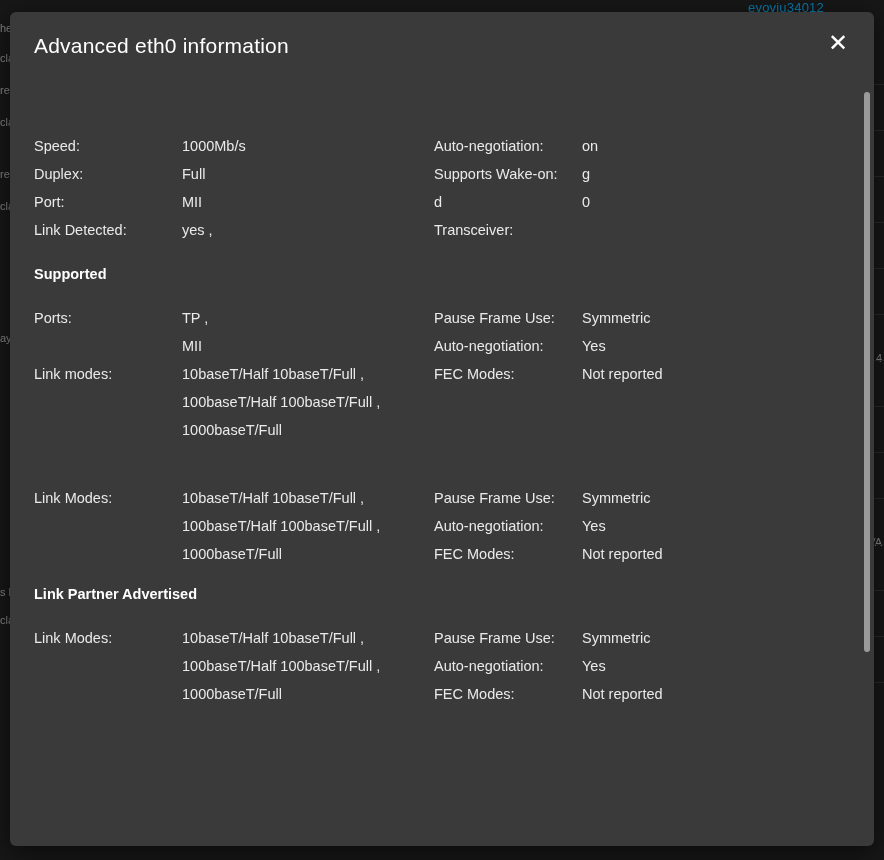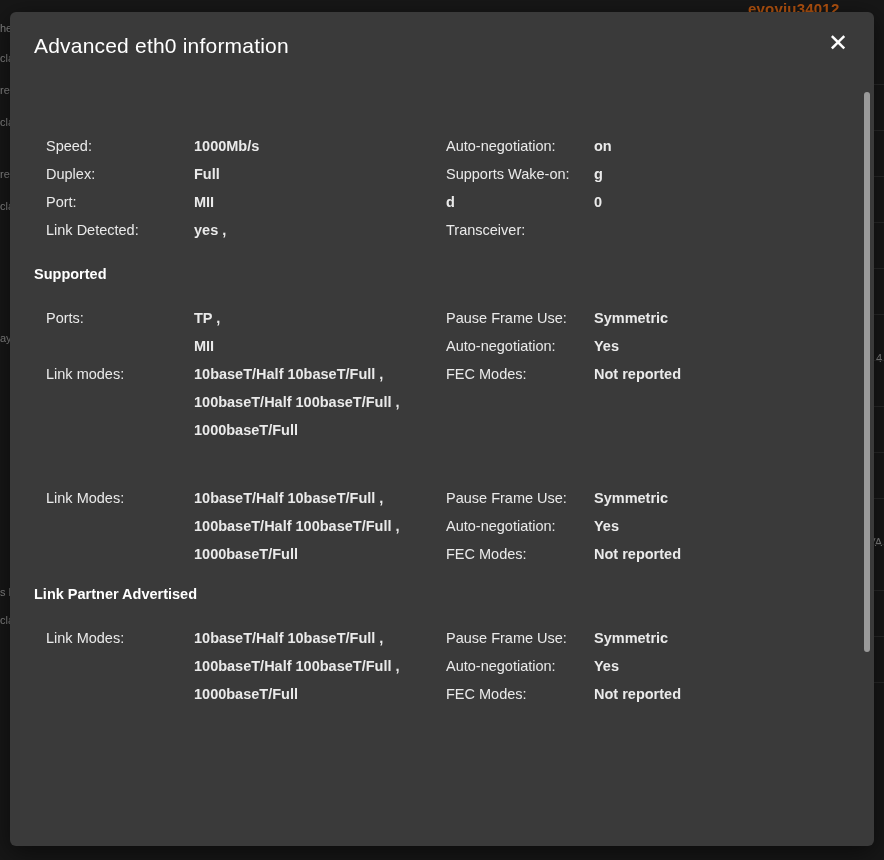--- a/index.html
+++ b/index.html
@@ -18,24 +18,23 @@
   
   .page-bg {
     position: absolute;
     inset: 0;
     background: #202020;
   }
   .bg-top-label {
     position: absolute;
     top: 0px;
     left: 748px;
-    font-size: 15px;
-    color: #f97316;
+    font-size: 13px;
+    color: #0ea5e9;
     letter-spacing: 0.2px;
-    font-weight: bold;
   }
   .bg-left-strip {
     position: absolute;
     top: 0;
     left: 0;
     width: 12px;
     height: 860px;
     font-size: 11px;
     color: #b9b9b9;
     overflow: hidden;
@@ -157,33 +156,31 @@
     margin: 0;
   }
   .section {
     position: relative;
   }
   .grid {
     display: grid;
     grid-template-columns: 148px 252px 148px auto;
     column-gap: 0px;
     row-gap: 0px;
-    margin-left: 12px;
   }
   .lbl {
     font-size: 14.5px;
     color: #eaeaea;
     line-height: 28px;
     white-space: nowrap;
   }
   .val {
     font-size: 14.5px;
     color: #eaeaea;
     line-height: 28px;
-    font-weight: bold;
   }
   .val .ml {
     display: block;
   }
   .spacer-18 { height: 18px; }
   .spacer-22 { height: 22px; }
   .spacer-30 { height: 30px; }
 </style>
 </head>
 <body>

